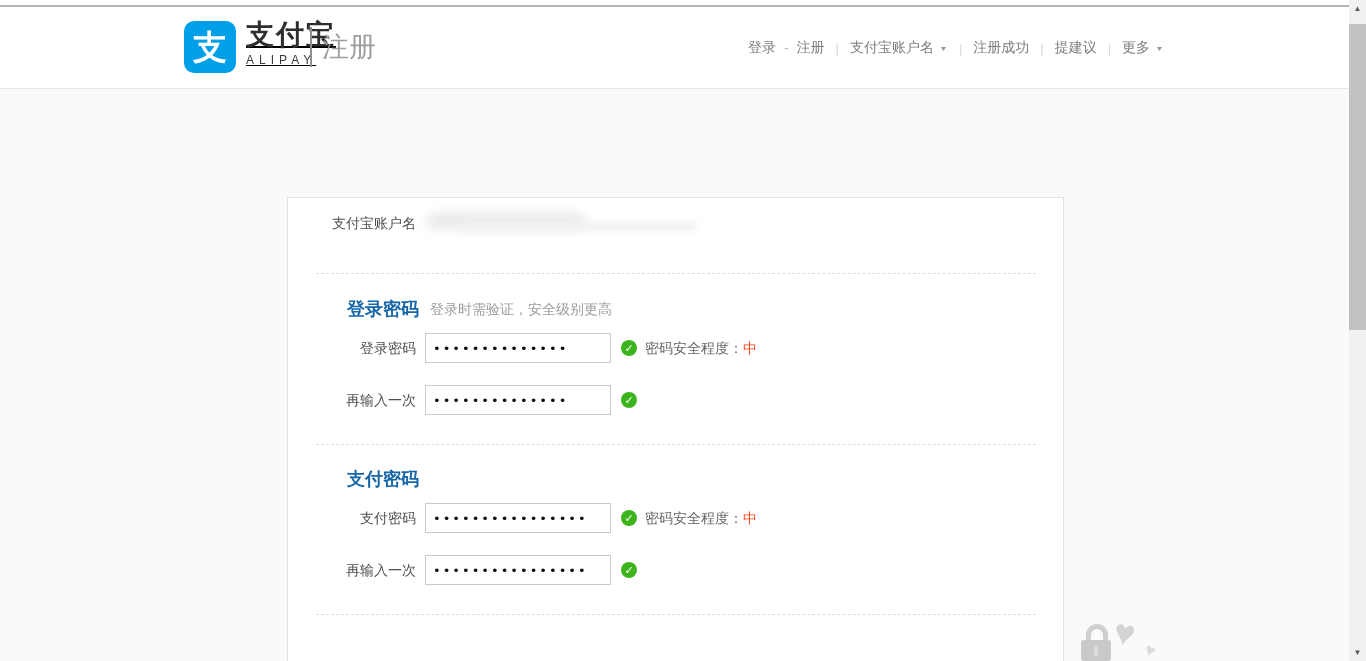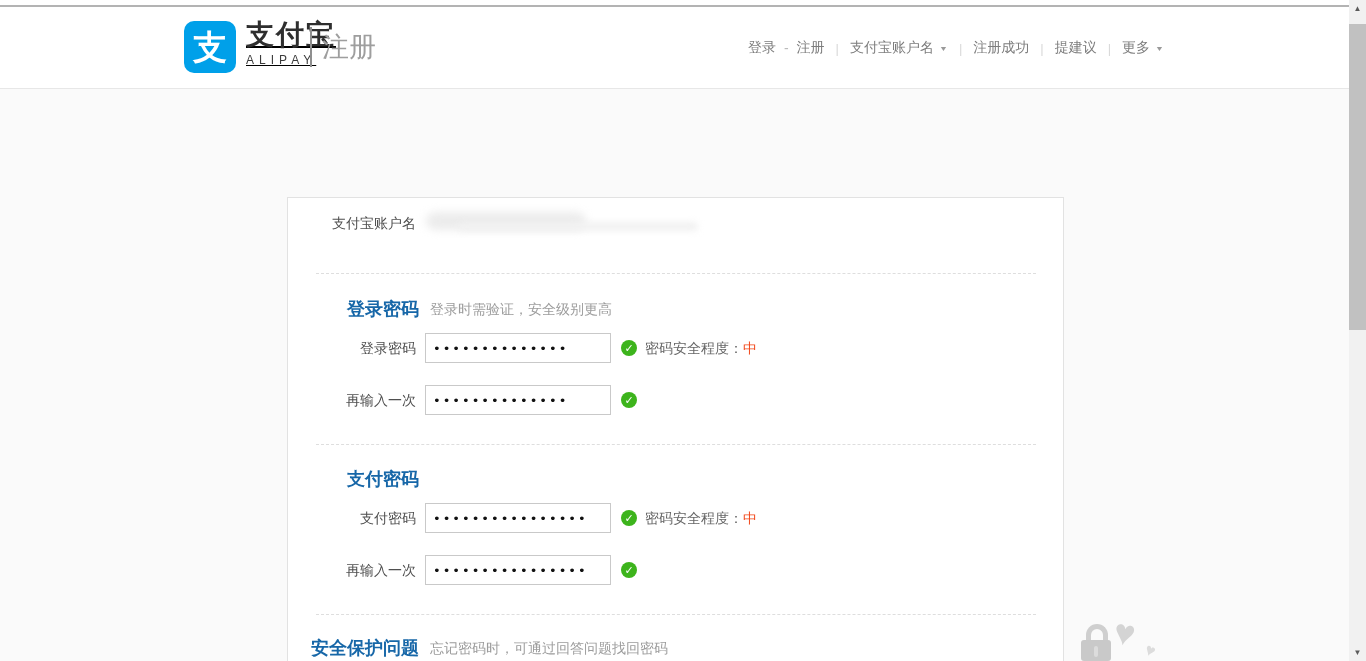--- a/index.html
+++ b/index.html
@@ -171,24 +171,20 @@
     </div>
 
     <div class="frow r4">
       <div class="flabel">再输入一次</div>
       <input class="finput" type="text" readonly="" value="••••••••••••••••" style="">
       <div class="fcheck">✓</div>
     </div>
 
     <div class="dashed sep3"></div>
 
-    <div class="sec-head h3">
-      <div class="sec-title">安全保护问题</div>
-      <div class="sec-desc">忘记密码时，可通过回答问题找回密码</div>
-    </div>
   </div>
 
   <div class="lock">
     <div class="lock-shackle"></div>
     <div class="lock-body"></div>
     <div class="lock-slot"></div>
   </div>
   <div class="heart-big">♥</div>
   <div class="heart-small">♥</div>
 

